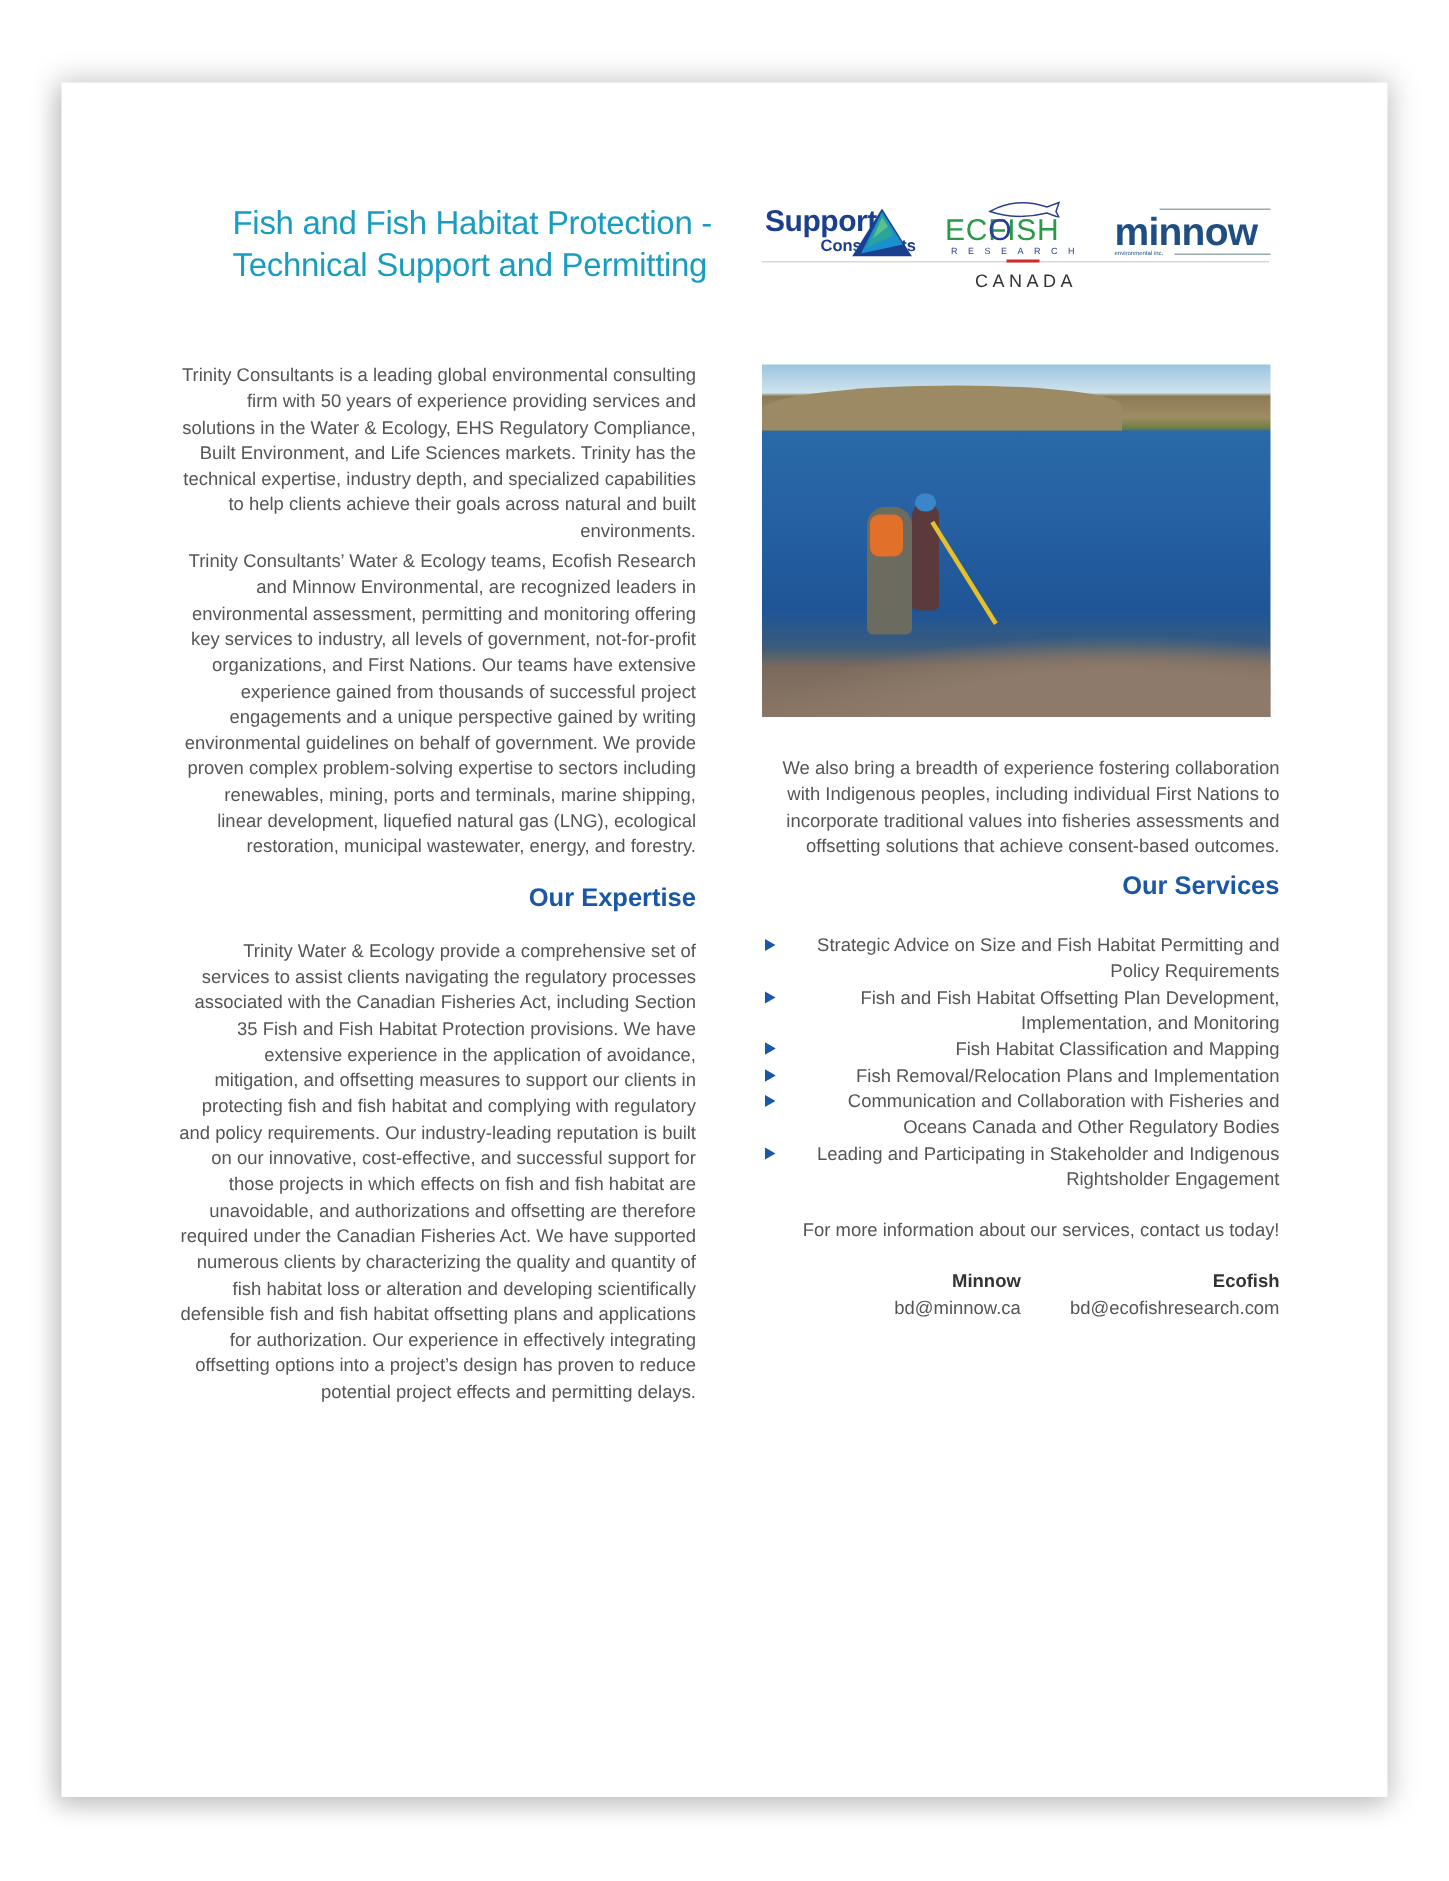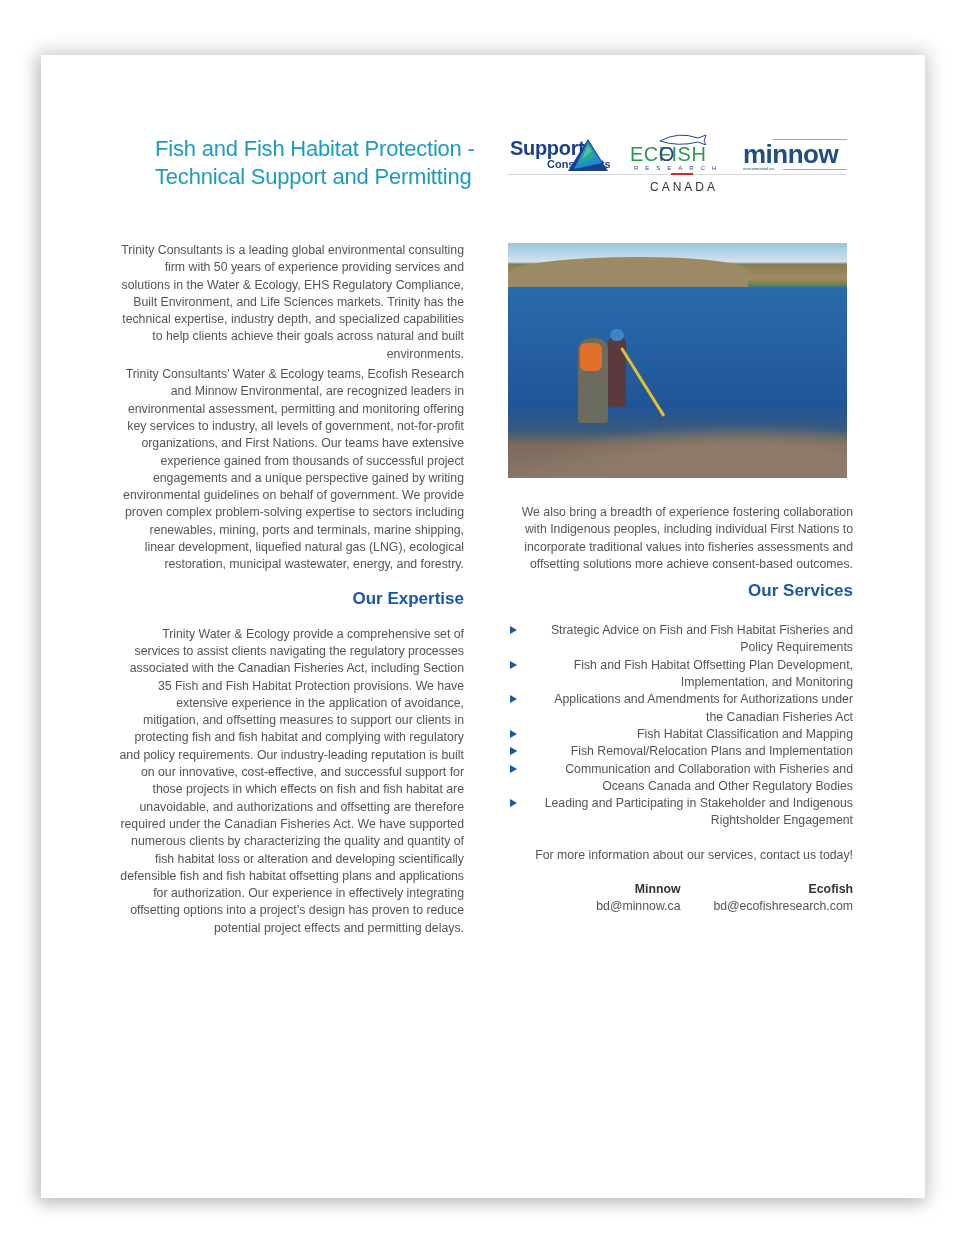--- a/index.html
+++ b/index.html
@@ -143,26 +143,26 @@
     <div class="hill"></div>
     <div class="shore"></div>
     <div class="person1"></div>
     <div class="vest"></div>
     <div class="person2"></div>
     <div class="hood"></div>
     <div class="pole"></div>
   </div>
 
   <div class="col-right body-text">
-    <p>We also bring a breadth of experience fostering collaboration with Indigenous peoples, including individual First Nations to incorporate traditional values into fisheries assessments and offsetting solutions more achieve consent-based outcomes.</p>
+    <p>We also bring a breadth of experience fostering collaboration with Indigenous peoples, including individual First Nations to incorporate traditional values into fisheries assessments and offsetting solutions that achieve consent-based outcomes.</p>
     <h2 class="section-h">Our Services</h2>
     <ul class="services">
-      <li><span class="bullet"></span><span>Strategic Advice on Fish and Fish Habitat Fisheries and Policy Requirements</span></li>
+      <li><span class="bullet"></span><span>Strategic Advice on Size and Fish Habitat Permitting and Policy Requirements</span></li>
       <li><span class="bullet"></span><span>Fish and Fish Habitat Offsetting Plan Development, Implementation, and Monitoring</span></li>
-      <li><span class="bullet"></span><span>Applications and Amendments for Authorizations under the Canadian Fisheries Act</span></li>
+      <li><span class="bullet"></span></li>
       <li><span class="bullet"></span><span>Fish Habitat Classification and Mapping</span></li>
       <li><span class="bullet"></span></li>
       <li><span class="bullet"></span><span>Fish Removal/Relocation Plans and Implementation</span></li>
       <li><span class="bullet"></span><span>Communication and Collaboration with Fisheries and Oceans Canada and Other Regulatory Bodies</span></li>
       <li><span class="bullet"></span><span>Leading and Participating in Stakeholder and Indigenous Rightsholder Engagement</span></li>
     </ul>
     <p class="contact-intro">For more information about our services, contact us today!</p>
     <div class="contacts">
       <div class="contact">
         <div class="name">Minnow</div>

